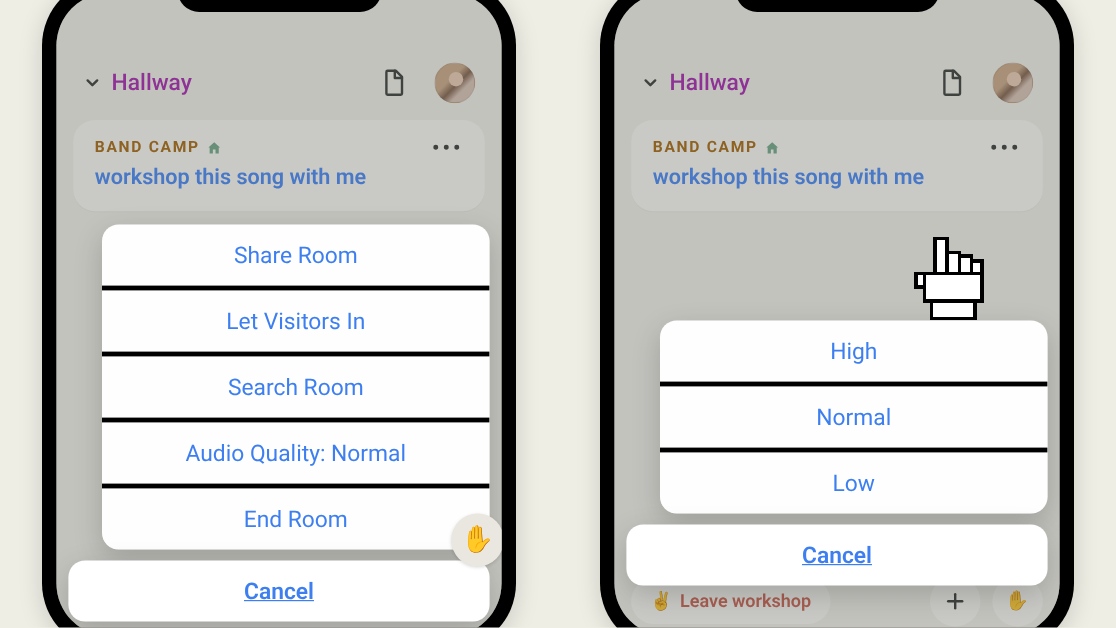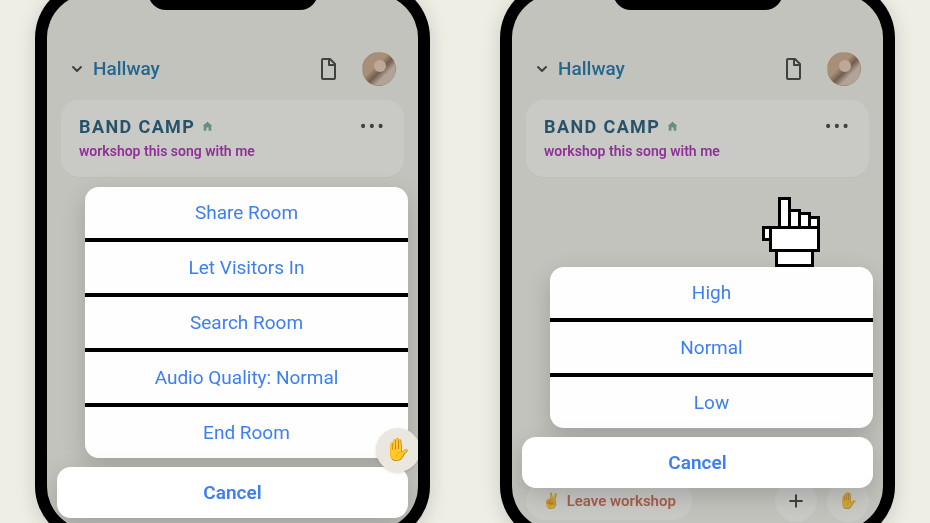--- a/index.html
+++ b/index.html
@@ -56,21 +56,21 @@
     align-items: center;
     padding: 10px 22px 14px;
     gap: 8px;
   }
   .chev-down {
     width: 16px; height: 16px;
   }
   .top-title {
     font-size: 19px;
     font-weight: 500;
-    color: #0369a1;
+    color: #a21caf;
     flex: 1;
   }
   .doc-icon {
     width: 24px; height: 24px;
     color: #2f3432;
     margin-right: 14px;
   }
   .avatar {
     width: 34px; height: 34px;
     border-radius: 50%;
@@ -94,37 +94,37 @@
     border-radius: 18px;
     padding: 16px 18px 18px;
     box-shadow: 0 1px 0 rgba(0,0,0,.03);
   }
   .club-row {
     display: flex;
     align-items: center;
     gap: 6px;
   }
   .club-name {
-    font-size: 18px;
+    font-size: 13px;
     letter-spacing: 1.4px;
     font-weight: 700;
-    color: #0c4a6e;
+    color: #a16207;
   }
   .house-icon { color:#6aa584; }
   .dots {
     margin-left: auto;
     font-size: 20px;
     color: #2f3432;
     letter-spacing: 2px;
     line-height: 0;
   }
   .room-title {
-    font-size: 14px;
+    font-size: 18px;
     font-weight: 600;
-    color: #a21caf;
+    color: #3b82f6;
     margin-top: 6px;
   }
 
   .bottom-bar{
     position:absolute;
     bottom:8px;
     left:14px; right:14px;
     display:flex;
     gap:10px;
     align-items:center;
@@ -181,20 +181,21 @@
   .sheet-item:first-child { border-top: none; }
   .sheet-cancel {
     background: #fff;
     border-radius: 14px;
     text-align: center;
     font-size: 19px;
     font-weight: 600;
     color: #3d7ff0;
     padding: 14px 8px;
     box-shadow: 0 8px 24px rgba(0,0,0,.18);
+    text-decoration: underline;
   }
 
   
   .hand-bubble{
     position:absolute;
     right:-2px;
     width:44px;height:44px;
     border-radius:50%;
     background:#e9e7df;
     display:flex;align-items:center;justify-content:center;

